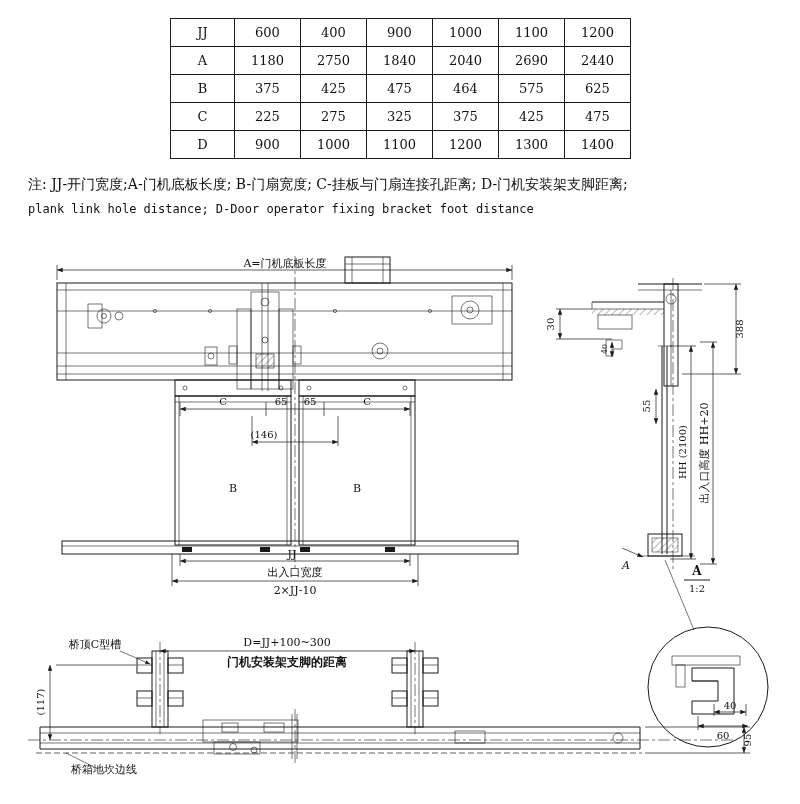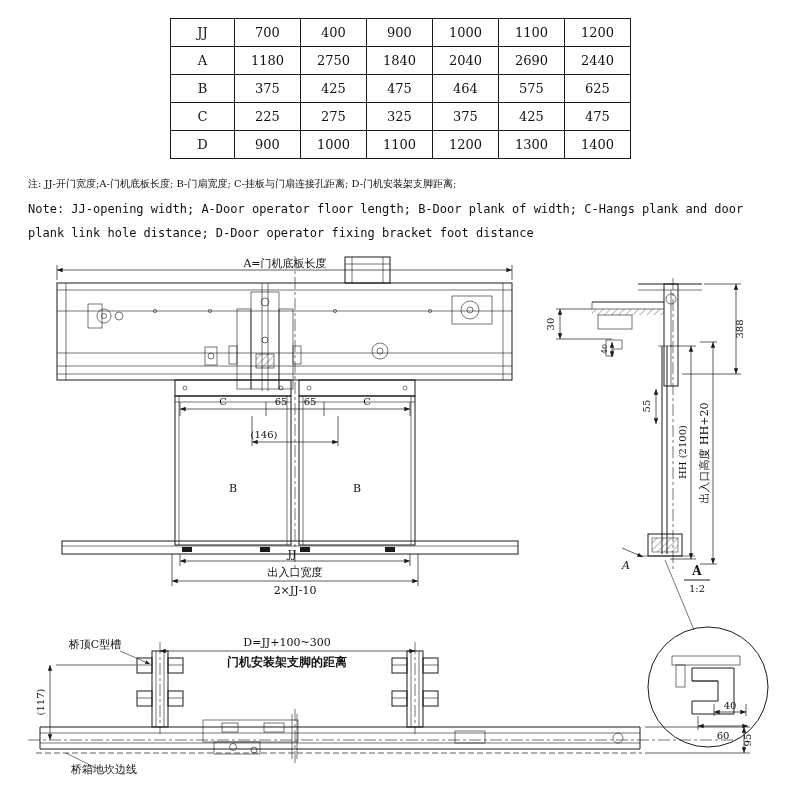--- a/index.html
+++ b/index.html
@@ -5,21 +5,21 @@
   * { margin:0; padding:0; box-sizing:border-box; }
   html,body { width:800px; height:804px; background:#ffffff; position:relative;
               font-family:"DejaVu Serif", serif; color:#111; overflow:hidden; }
 
   .spec-table { position:absolute; left:170px; top:18px; border-collapse:collapse; }
   .spec-table td { border:1px solid #1a1a1a; width:66px; height:28px; text-align:center;
                    font-size:13px; font-family:"DejaVu Serif", serif; }
   .spec-table td.lbl { width:64px; }
 
   .notes { position:absolute; left:28px; top:174px; width:762px; }
-  .notes .cn { font-size:10px; line-height:20px; white-space:nowrap; }
+  .notes .cn { font-size:14px; line-height:20px; white-space:nowrap; }
   .notes .en { font-family:"DejaVu Sans Mono", monospace; font-size:12px; line-height:18px;
                white-space:nowrap; margin-top:6px; }
 
   .drawing { position:absolute; left:0; top:254px; }
 
   .ln  { fill:none; stroke:#1a1a1a; stroke-width:1; }
   .tn  { fill:none; stroke:#1a1a1a; stroke-width:0.6; }
   .dim { fill:none; stroke:#1a1a1a; stroke-width:0.7; }
   .cl  { fill:none; stroke:#1a1a1a; stroke-width:0.6; stroke-dasharray:12 3 3 3; }
   .dsh { fill:none; stroke:#1a1a1a; stroke-width:0.7; stroke-dasharray:6 3; }
@@ -30,21 +30,21 @@
   text.tb { font-size:12px; font-weight:bold; text-anchor:middle; }
   text.ts { font-size:8px; text-anchor:middle; }
 </style>
 </head>
 <body>
 
 <table class="spec-table">
   <tbody>
     <tr>
       <td class="lbl">JJ</td>
-      <td>700</td>
+      <td>600</td>
       <td>400</td>
       <td>900</td>
       <td>1000</td>
       <td>1100</td>
       <td>1200</td>
     </tr>
     <tr>
       <td class="lbl">A</td>
       <td>1180</td>
       <td>2750</td>
@@ -78,21 +78,20 @@
       <td>1100</td>
       <td>1200</td>
       <td>1300</td>
       <td>1400</td>
     </tr>
   </tbody>
 </table>
 
 <div class="notes">
   <div class="cn">注: JJ-开门宽度;A-门机底板长度; B-门扇宽度; C-挂板与门扇连接孔距离; D-门机安装架支脚距离;</div>
-  <div class="en">Note: JJ-opening width; A-Door operator floor length; B-Door plank of width; C-Hangs plank and door</div>
   <div class="en">plank link hole distance; D-Door operator fixing bracket foot distance</div>
 </div>
 
 <svg class="drawing" width="800" height="550" viewBox="0 0 800 550" xmlns="http://www.w3.org/2000/svg">
   <defs>
     <marker id="arr" viewBox="0 0 10 10" refX="9" refY="5" markerWidth="9" markerHeight="9" orient="auto-start-reverse">
       <path d="M0,1.5 L9,5 L0,8.5 z" fill="#1a1a1a"></path>
     </marker>
     <pattern id="hatch" width="5" height="5" patternUnits="userSpaceOnUse" patternTransform="rotate(45)">
       <line x1="0" y1="0" x2="0" y2="5" stroke="#444" stroke-width="0.8"></line>

